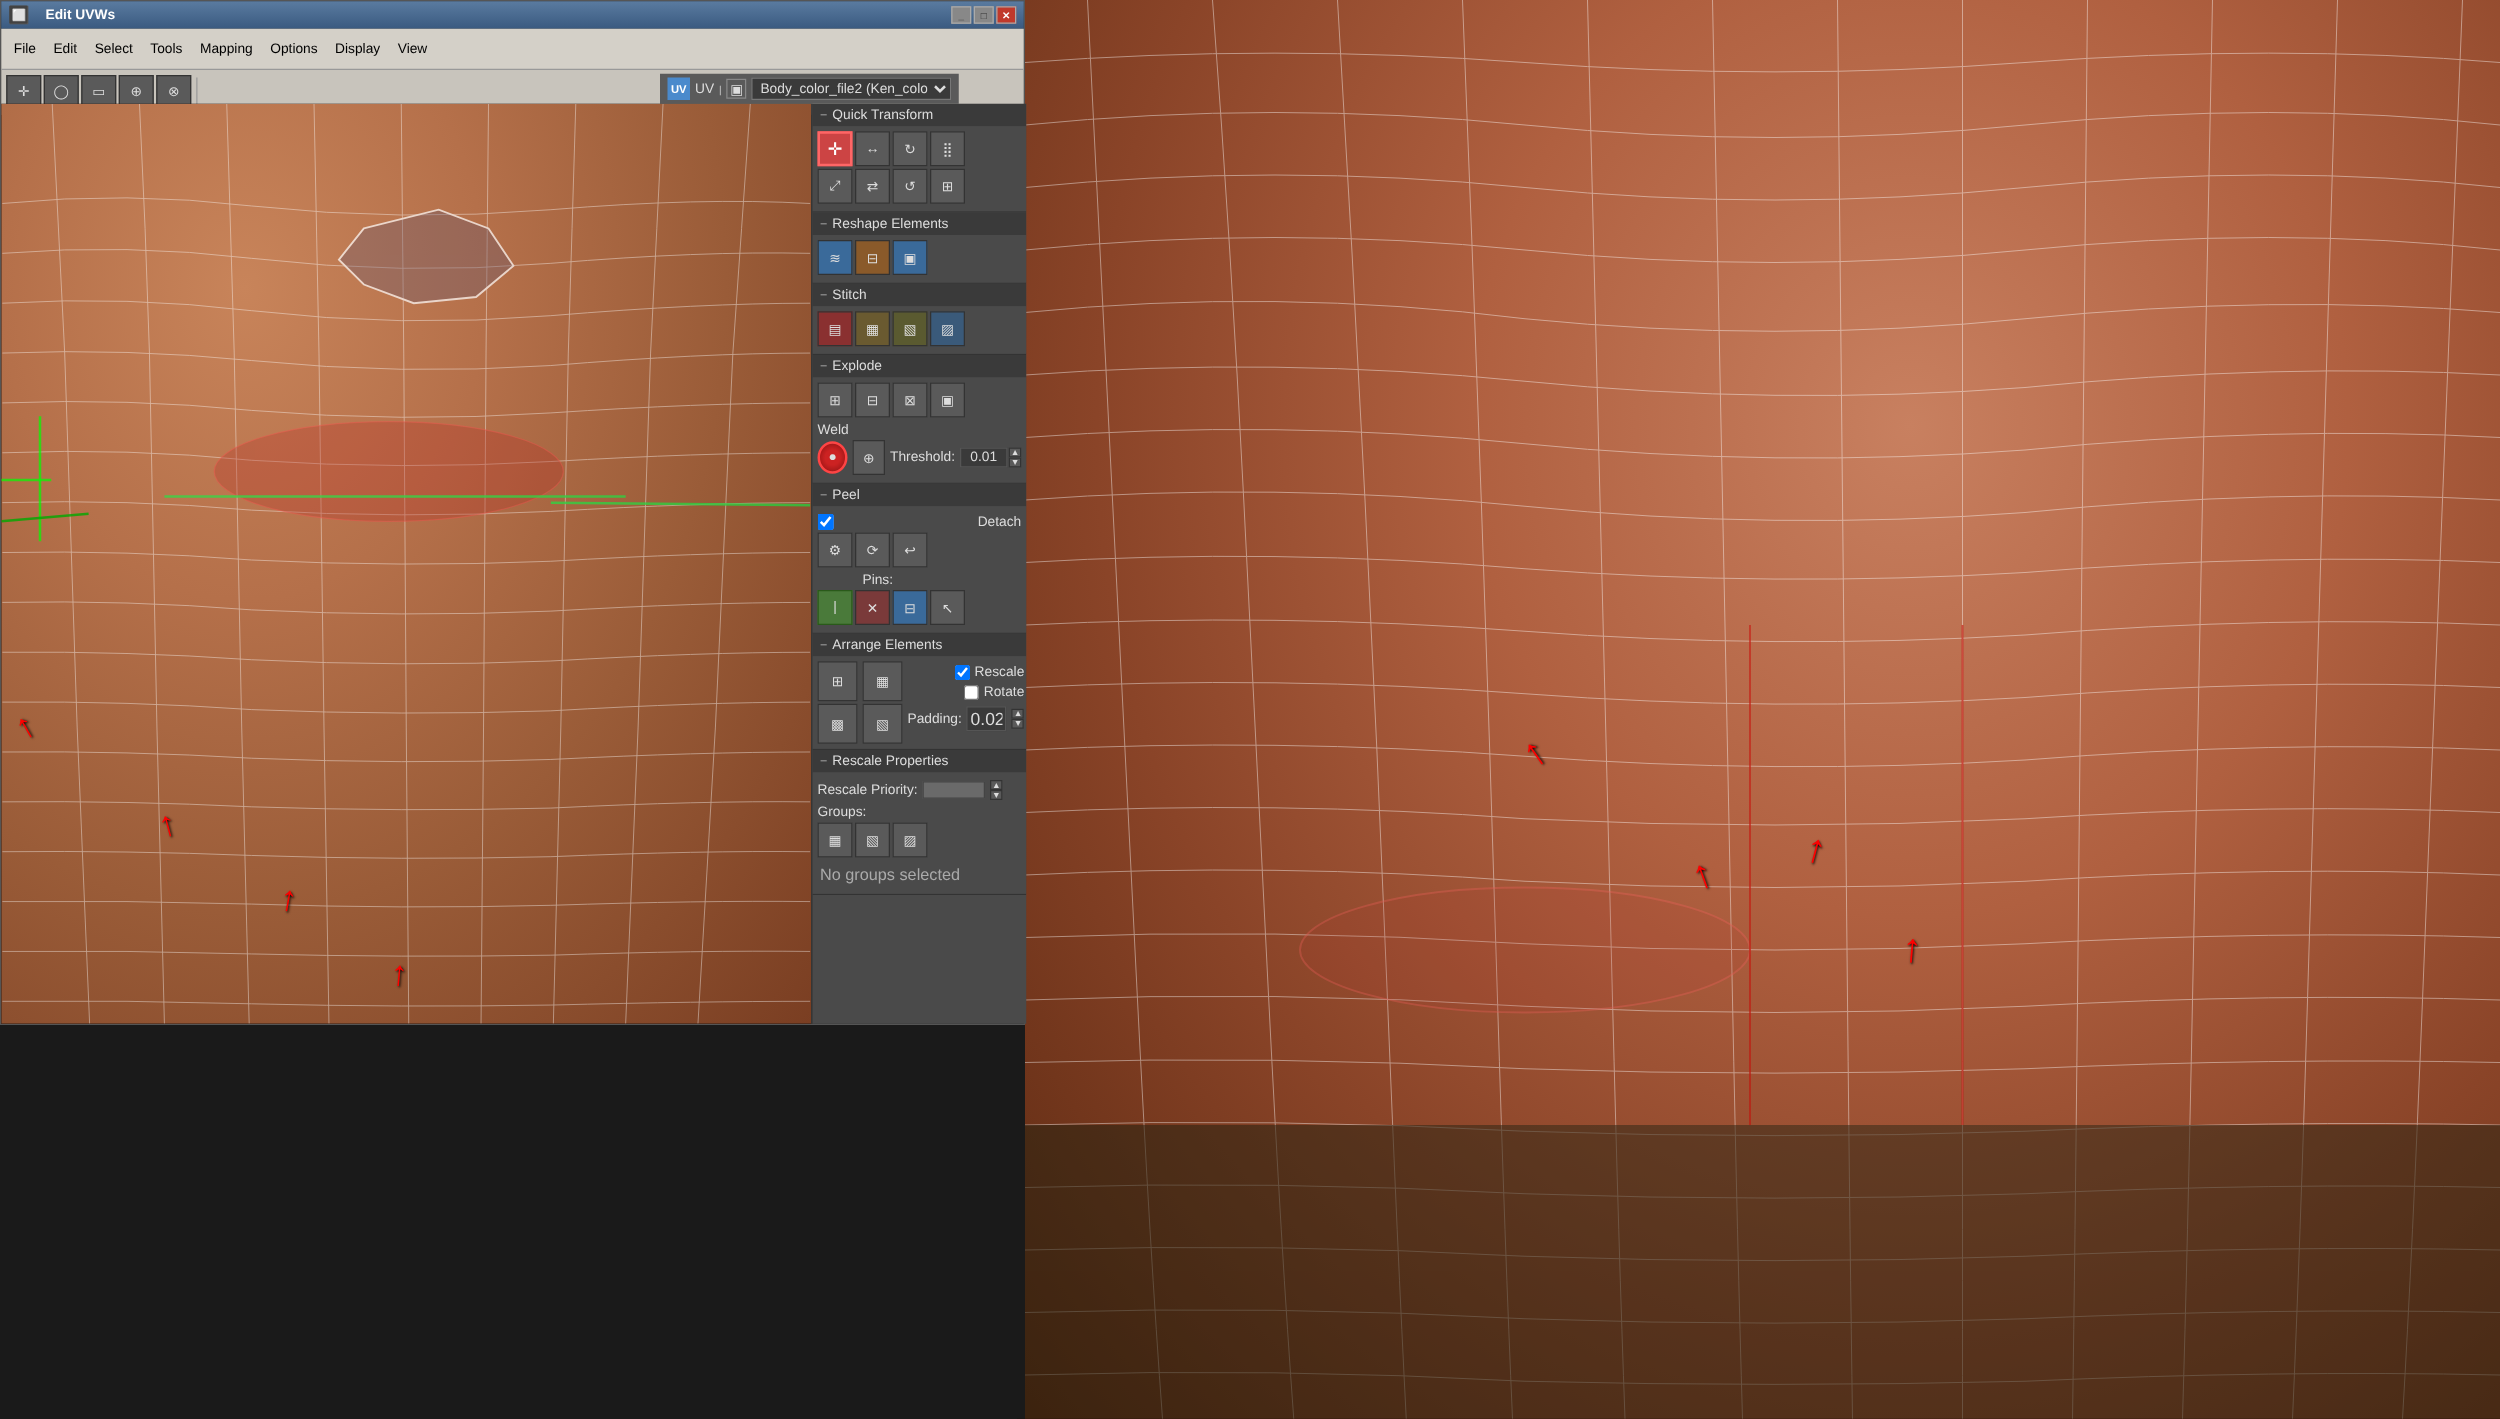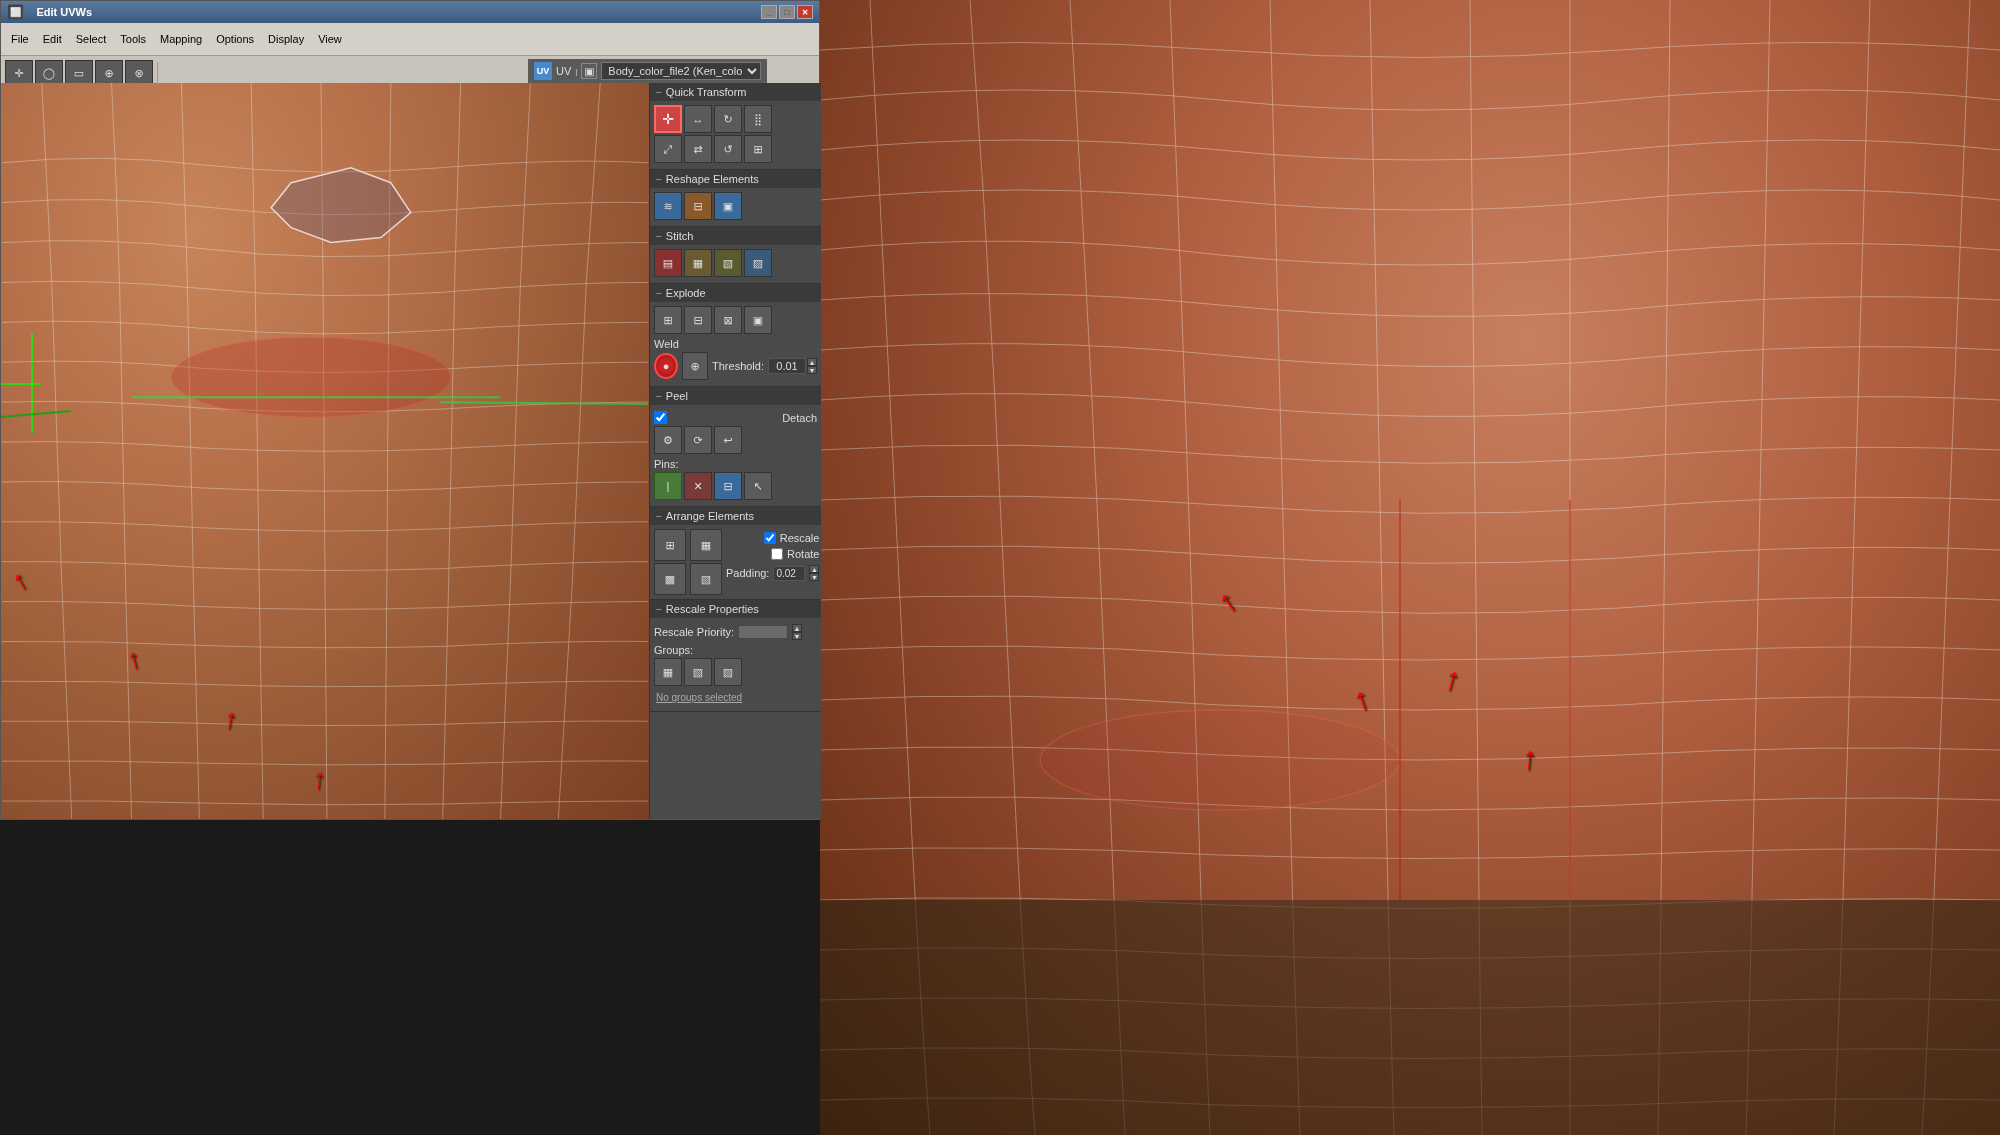--- a/index.html
+++ b/index.html
@@ -254,20 +254,21 @@
       gap: 4px;
       padding: 2px 0;
       justify-content: space-between;
     }
 
     
     .pins-label {
       color: #ddd;
       font-size: 11px;
       padding: 2px 0;
+      margin-left: 36px;
     }
 
     
     .padding-row {
       display: flex;
       align-items: center;
       gap: 4px;
       padding: 2px 0;
     }
 
@@ -288,23 +289,22 @@
 
     
     .groups-label {
       color: #ddd;
       font-size: 11px;
       padding: 2px 0;
     }
 
     .no-groups-text {
       color: #aaa;
-      font-size: 10px;
+      font-size: 13px;
       padding: 4px 2px;
-      text-decoration: underline;
     }
 
     
     .right-viewport {
       position: absolute;
       top: 0;
       left: 820px;
       width: 1180px;
       height: 1135px;
       background: #1a0e0a;
@@ -642,21 +642,21 @@
             <div class="checkbox-row">
               <input type="checkbox" checked="" style="">
               <span class="checkbox-label">Rescale</span>
             </div>
             <div class="checkbox-row">
               <input type="checkbox" style="">
               <span class="checkbox-label">Rotate</span>
             </div>
             <div class="padding-row">
               <span class="checkbox-label">Padding:</span>
-              <input type="text" value="0.02" style="background: rgb(58, 58, 58); border: 1px solid rgb(85, 85, 85); color: rgb(221, 221, 221); font-size: 10px; width: 32px; padding: 1px 2px;">
+              <input type="text" value="0.02" style="background: rgb(58, 58, 58); border: 1px solid rgb(85, 85, 85); color: rgb(221, 221, 221); font-size: 14px; width: 32px; padding: 1px 2px;">
               <div class="spin-arrows">
                 <div class="spin-arrow">▲</div>
                 <div class="spin-arrow">▼</div>
               </div>
             </div>
           </div>
         </div>
       </div>
     </div>
 

